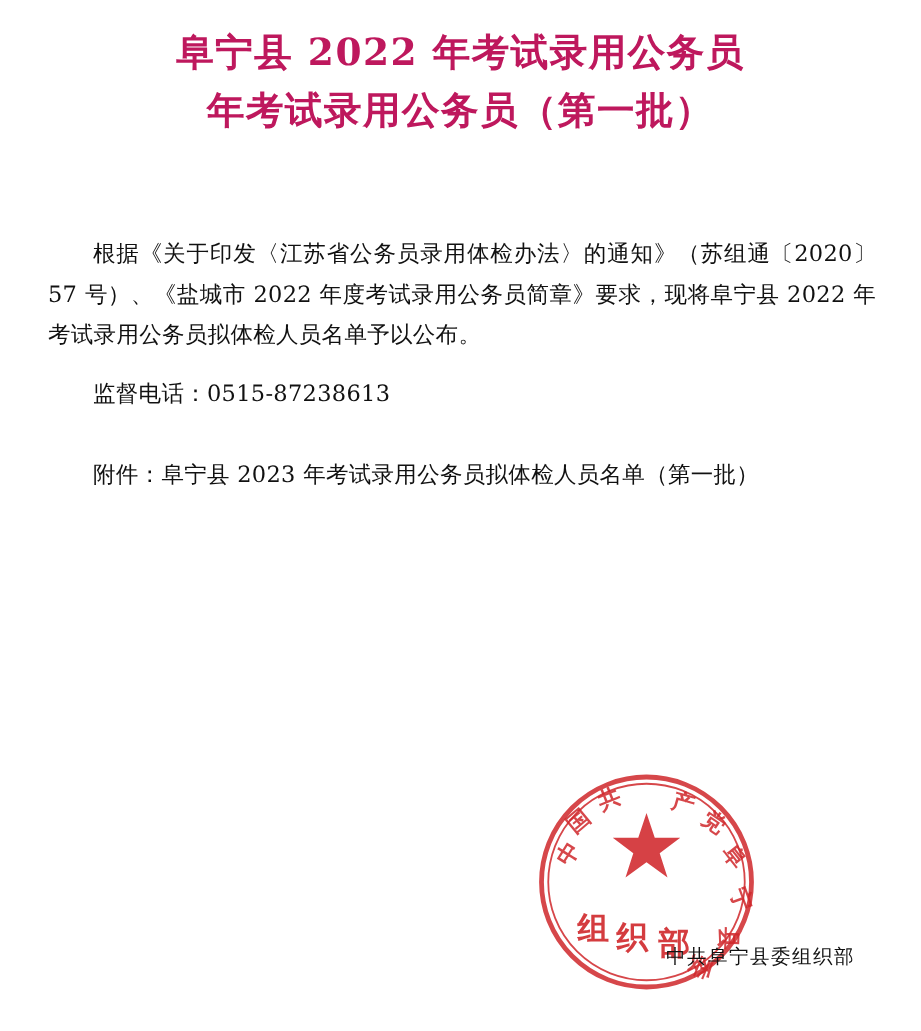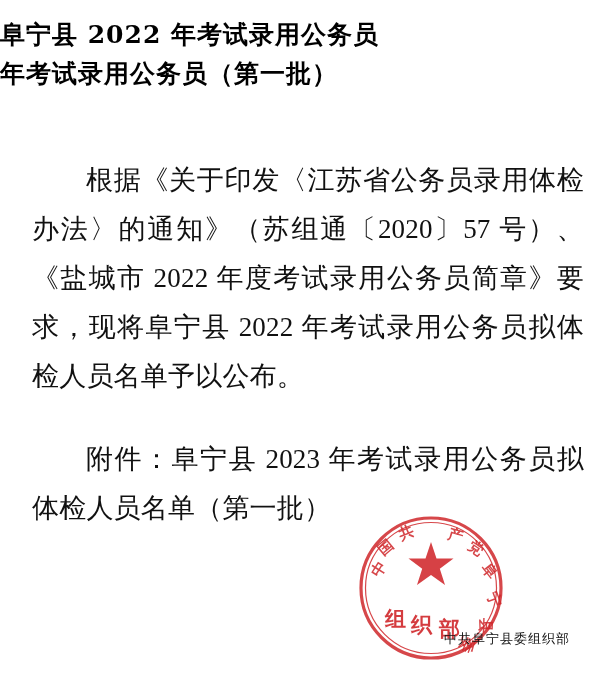--- a/index.html
+++ b/index.html
@@ -18,42 +18,42 @@
   .page {
     position: relative;
     width: 614px;
     height: 687px;
     box-sizing: border-box;
     padding: 0;
   }
   .doc-title {
     margin: 0;
     padding-top: 16px;
+    text-align: center;
     font-size: 25px;
     font-weight: bold;
     line-height: 1.55;
     letter-spacing: 1px;
-    color: #000000;
+    color: #be185d;
   }
   .doc-title .line {
     display: block;
   }
   .body-block {
     margin-top: 62px;
     padding: 0 30px 0 32px;
   }
   p.para {
     margin: 0 0 4px 0;
-    font-size: 27px;
+    font-size: 15px;
     line-height: 1.82;
     text-align: justify;
     text-justify: inter-ideograph;
     letter-spacing: 0.2px;
     color: #111;
-    font-family: Liberation Serif, serif;
   }
   p.indent {
     text-indent: 2em;
   }
   .gap-small { height: 8px; }
   .gap-mid { height: 22px; }
   .signature {
     position: absolute;
     right: 44px;
     bottom: 36px;
@@ -80,20 +80,21 @@
 <div class="page">
 
   <h1 class="doc-title">
     <span class="line">阜宁县 2022 年考试录用公务员</span>
     <span class="line">年考试录用公务员（第一批）</span>
   </h1>
 
   <div class="body-block">
     <p class="para indent">根据《关于印发〈江苏省公务员录用体检办法〉的通知》（苏组通〔2020〕57 号）、《盐城市 2022 年度考试录用公务员简章》要求，现将阜宁县 2022 年考试录用公务员拟体检人员名单予以公布。</p>
     <div class="gap-small"></div>
+    <p class="para indent">监督电话：0515-87238613</p>
     <div class="gap-mid"></div>
     <p class="para indent">附件：阜宁县 2023 年考试录用公务员拟体检人员名单（第一批）</p>
   </div>
 
   <div class="seal">
     <svg width="152" height="152" viewBox="0 0 152 152" aria-hidden="true">
       <g fill="none" stroke="#d0272b" stroke-width="3.2" opacity="0.85">
         <circle cx="76" cy="76" r="70"></circle>
         <circle cx="76" cy="76" r="65.5" stroke-width="1.2"></circle>
       </g>

